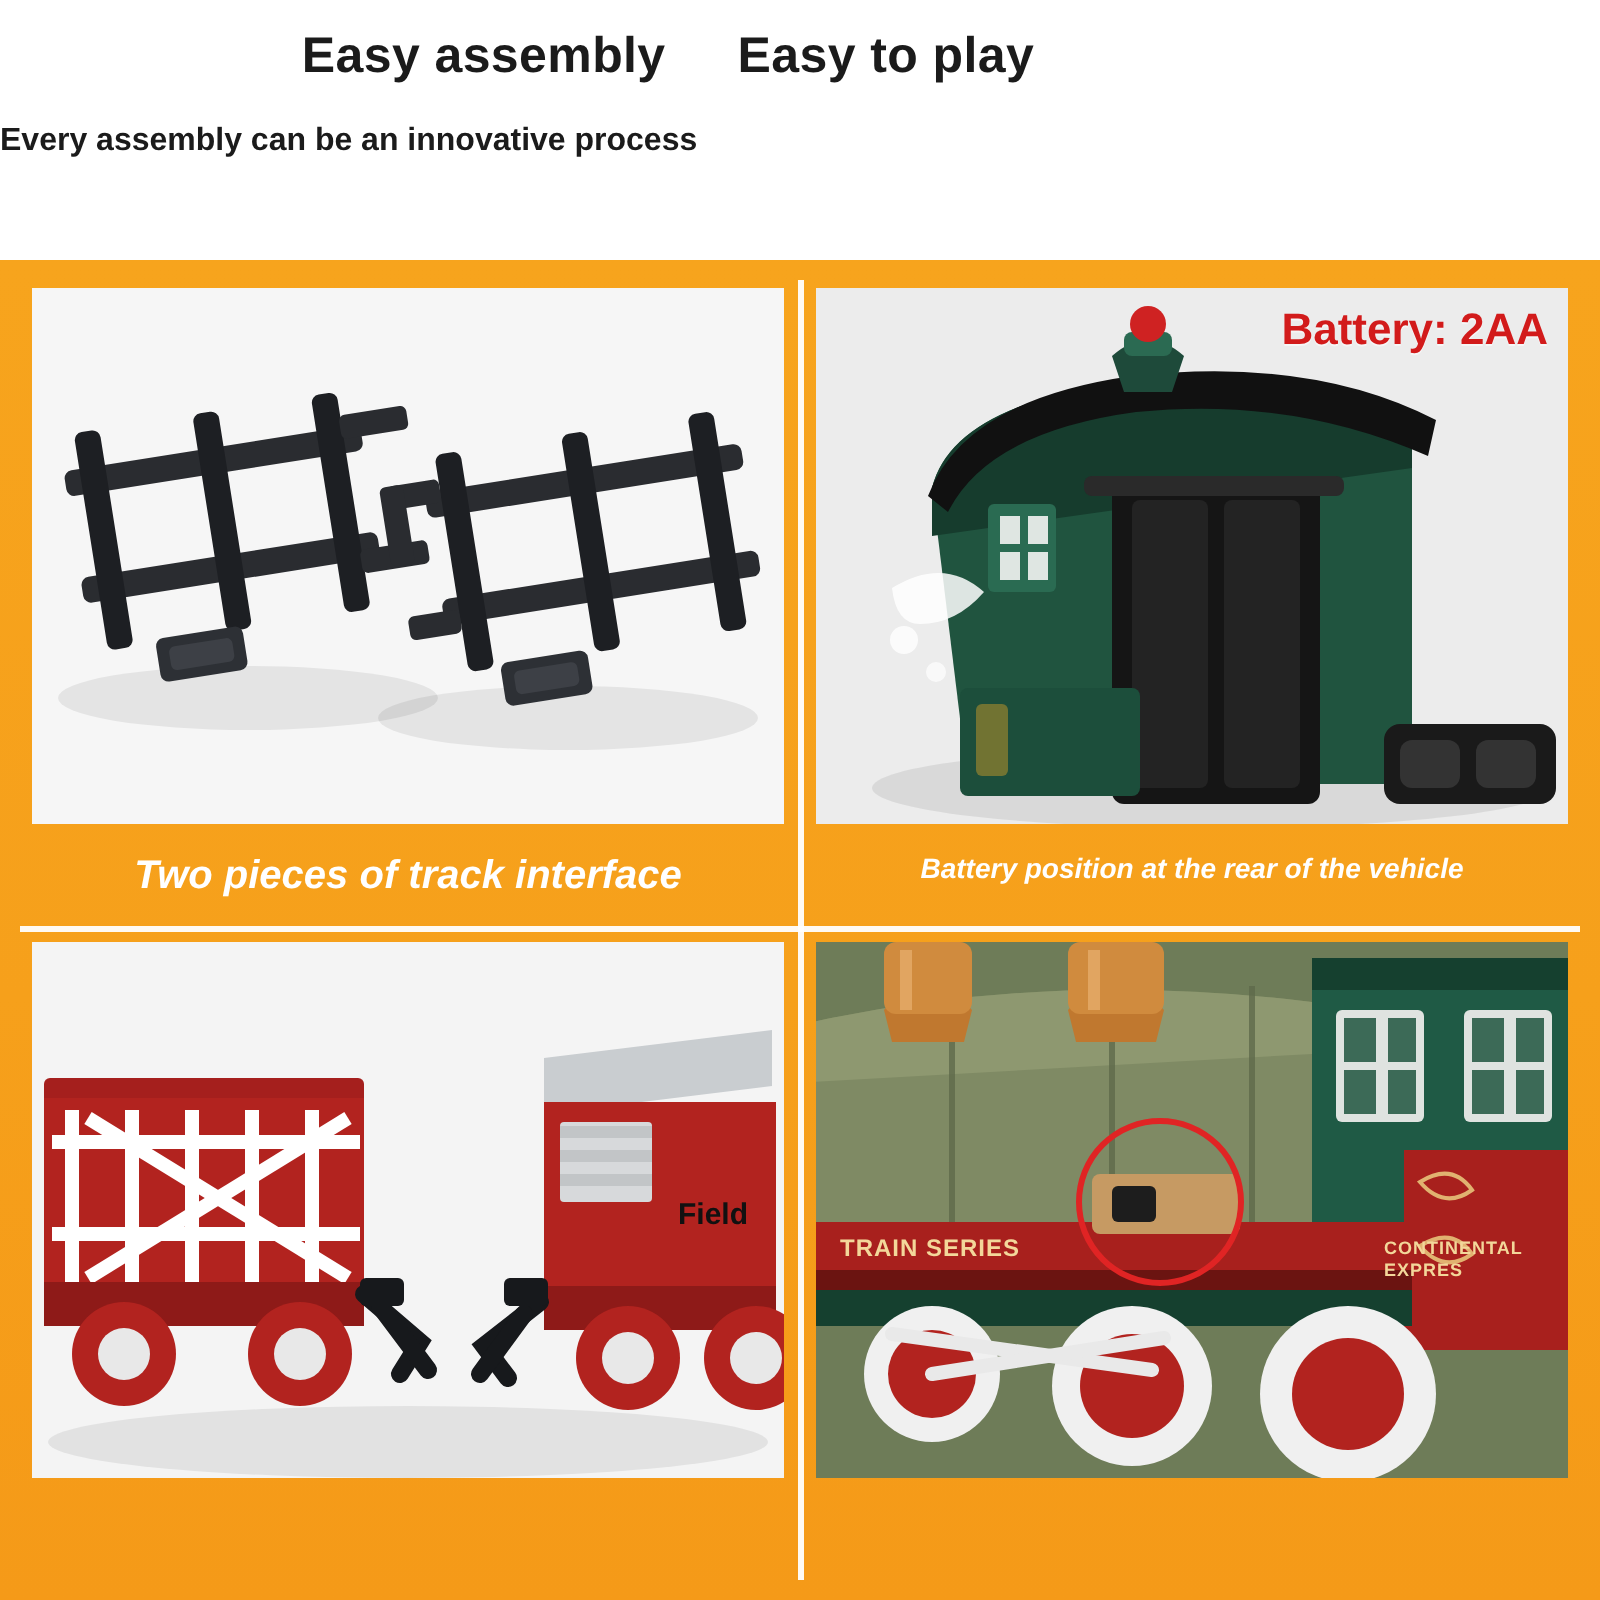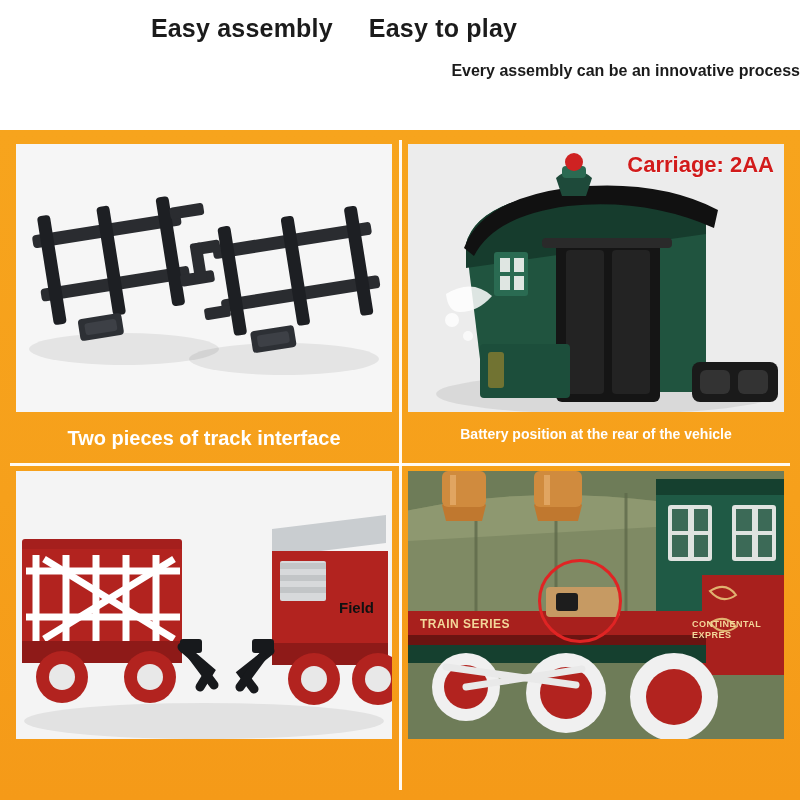--- a/index.html
+++ b/index.html
@@ -42,21 +42,21 @@
     font-size: 25px;
     font-weight: bold;
     color: #1b1b1b;
     letter-spacing: .2px;
     white-space: nowrap;
   }
   .subline {
     position: absolute;
     left: 0;
     width: 800px;
-    text-align: right;
+    text-align: left;
     font-size: 16px;
     font-weight: bold;
     color: #1b1b1b;
     white-space: nowrap;
   }
   .subline-1 { top: 62px; }
   .subline-2 { top: 96px; }
 
   
   .panel {
@@ -93,20 +93,21 @@
     height: 268px;
     overflow: hidden;
     background: #f2f2f2;
   }
   .caption {
     margin-top: 14px;
     color: #ffffff;
     font-weight: bold;
     text-align: center;
     line-height: 1.2;
+    font-style: italic;
   }
   .caption.big { font-size: 20px; }
   .caption.small { font-size: 14px; }
 
   
   .sep-v {
     position: absolute;
     top: 10px;
     left: 399px;
     width: 3px;
@@ -251,21 +252,21 @@
 
             <rect x="74" y="200" width="90" height="54" rx="4" fill="#1c4e3b"></rect>
             <rect x="82" y="208" width="16" height="36" rx="3" fill="#b8912c" opacity=".55"></rect>
 
             <g transform="translate(286,218)">
               <rect x="0" y="0" width="86" height="40" rx="8" fill="#1a1a1a"></rect>
               <rect x="8" y="8" width="30" height="24" rx="6" fill="#333"></rect>
               <rect x="46" y="8" width="30" height="24" rx="6" fill="#333"></rect>
             </g>
           </svg>
-          <div class="batt-text">Carriage: 2AA</div>
+          <div class="batt-text">Battery: 2AA</div>
         </div>
         <div class="caption small">Battery position at the rear of the vehicle</div>
       </div>
 
       <div class="cell">
         <div class="photo p3">
           <svg width="100%" height="100%" viewBox="0 0 380 268" preserveAspectRatio="xMidYMid slice">
             <rect x="0" y="0" width="380" height="268" fill="#f4f4f4"></rect>
             <ellipse cx="190" cy="250" rx="180" ry="18" fill="#000" opacity="0.07"></ellipse>
 

